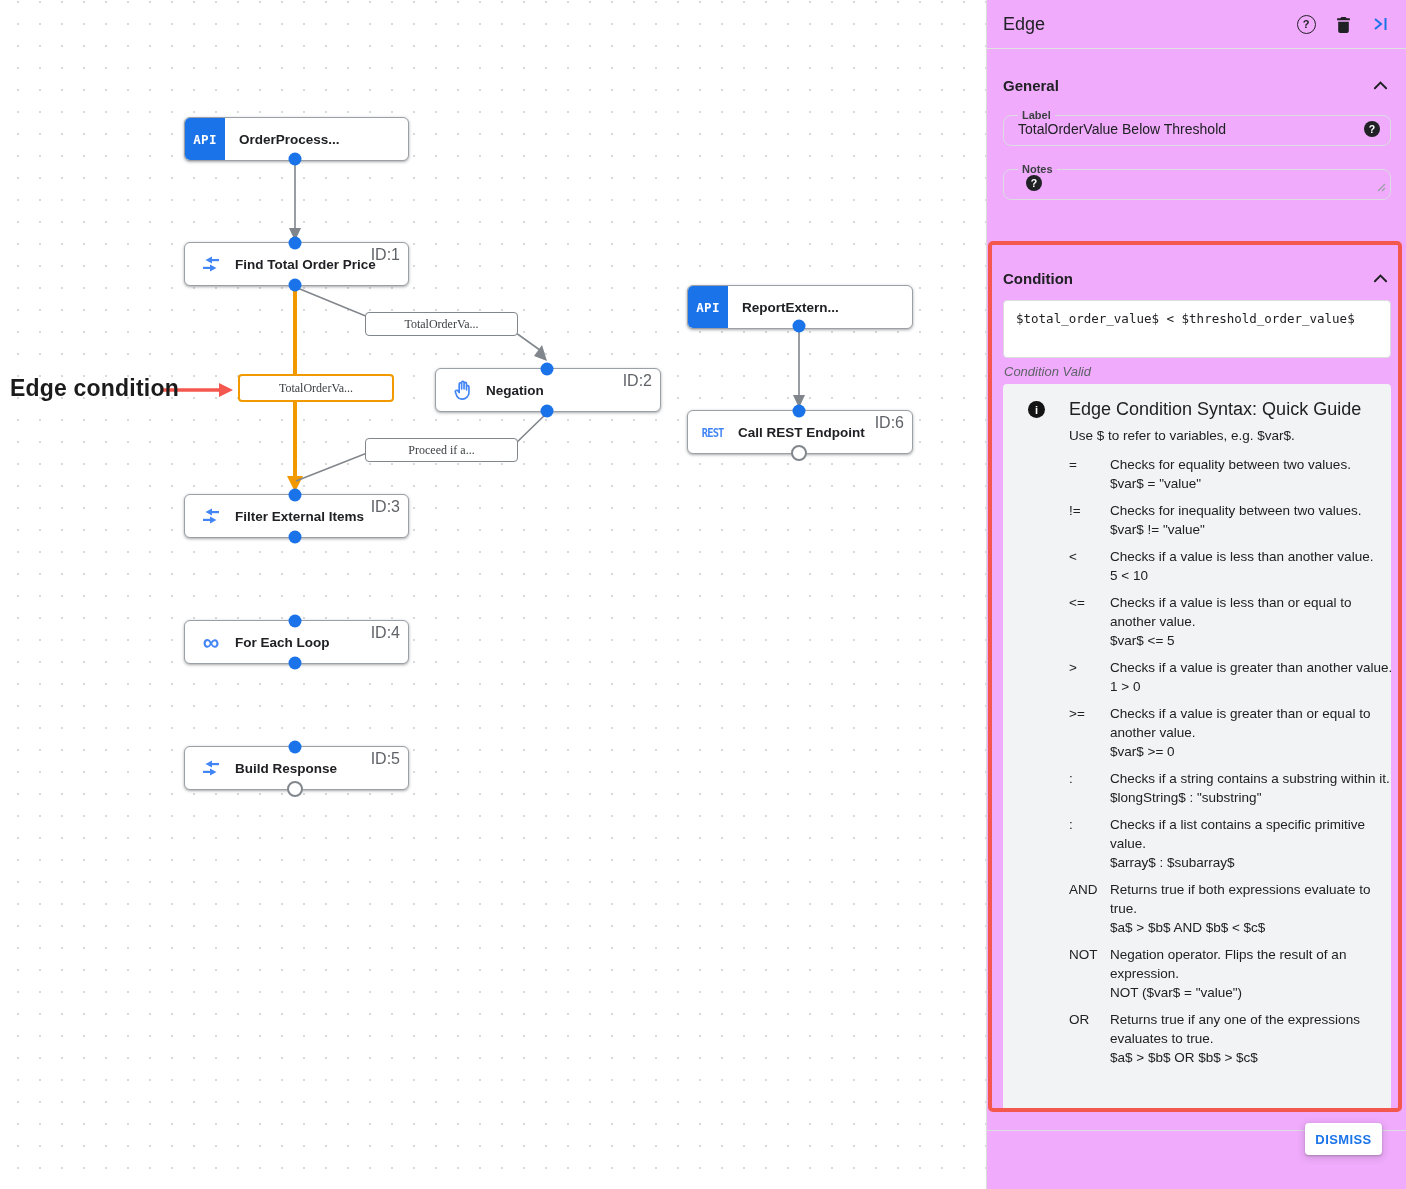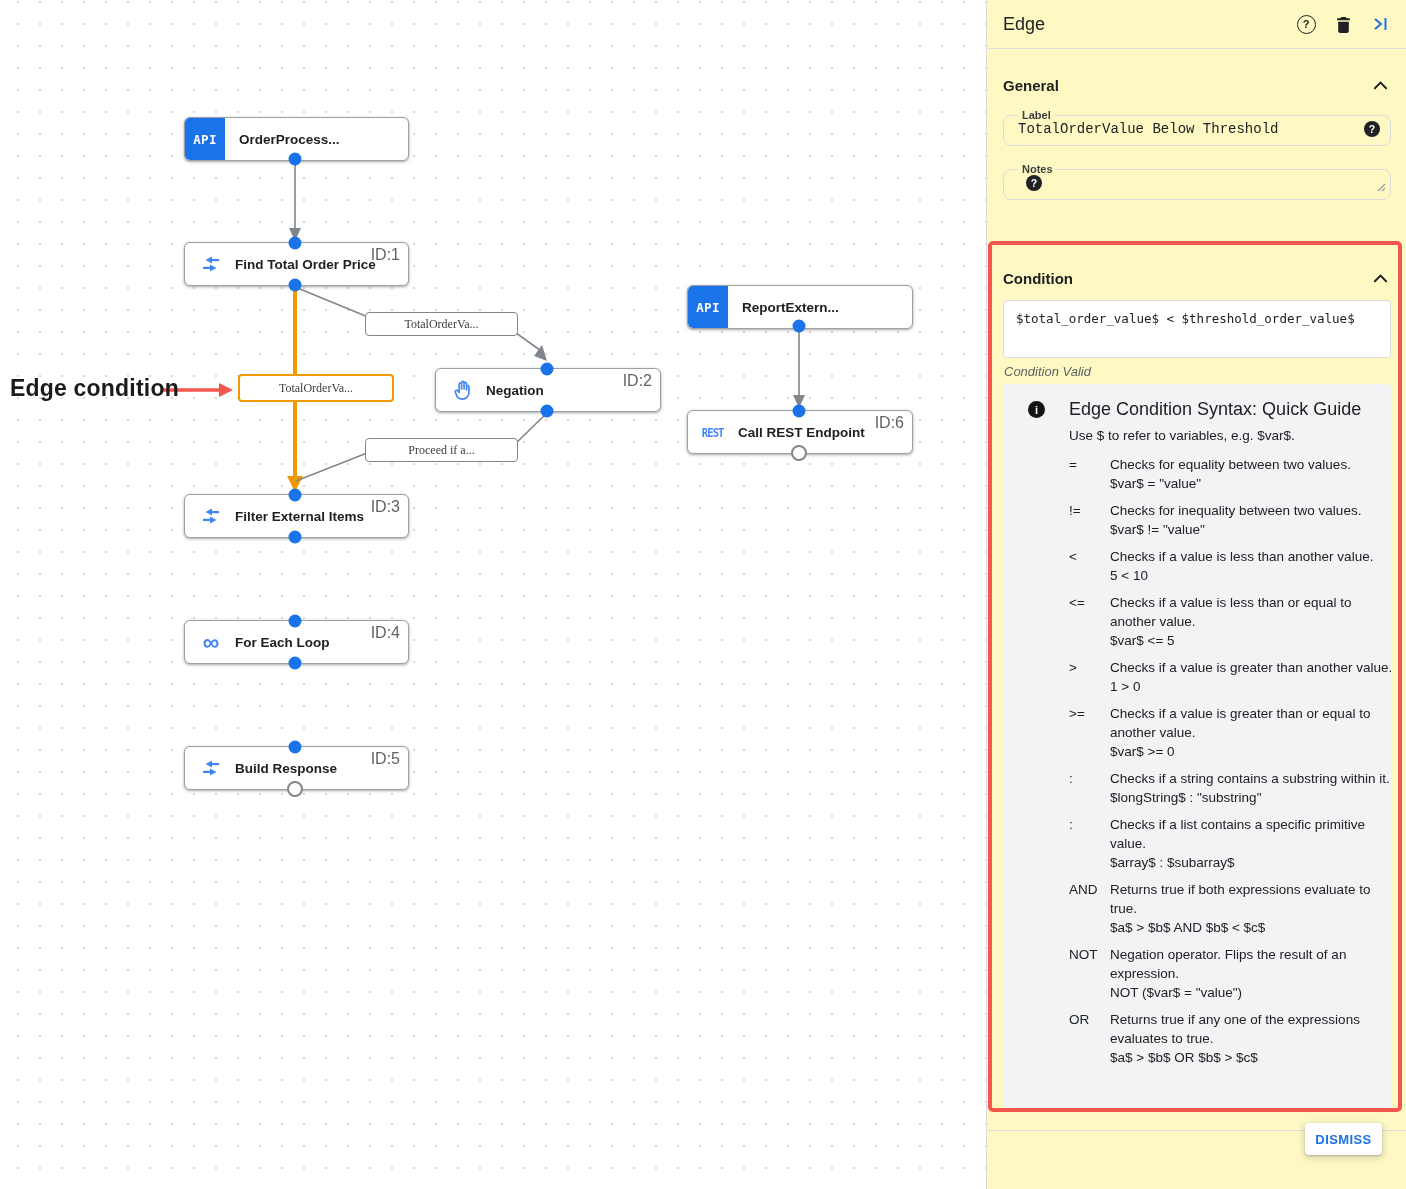--- a/index.html
+++ b/index.html
@@ -33,36 +33,36 @@
   .dot{position:absolute;width:13px;height:13px;border-radius:50%;background:#1a73e8;transform:translate(-50%,-50%);z-index:3;}
   .dot.hollow{width:12px;height:12px;background:#fff;border:2px solid #80868b;}
   .edge-label{
     position:absolute;background:#fff;border:1px solid #80868b;border-radius:4px;z-index:2;
     display:flex;align-items:center;justify-content:center;
     font-family:Liberation Serif, serif;font-size:12px;color:#3c4043;white-space:nowrap;
   }
   .edge-label.selected{border:2px solid #f29900;}
   .annotation-text{position:absolute;left:10px;top:375px;font-size:23px;font-weight:700;color:#1b1b1b;letter-spacing:.2px;}
   
-  .panel{position:absolute;left:986px;top:0;width:420px;height:1189px;background:#fef9c3;border-left:1px solid #dcdcdc;}
+  .panel{position:absolute;left:986px;top:0;width:420px;height:1189px;background:#f0abfc;border-left:1px solid #dcdcdc;}
   .panel-header{height:48px;display:flex;align-items:center;padding:0 16px 0 16px;border-bottom:1px solid #e0e0e0;}
   .panel-title{font-size:18px;color:#202124;}
   .ph-spacer{flex:1;}
   .icon-btn{width:22px;height:22px;margin-left:15px;display:flex;align-items:center;justify-content:center;cursor:pointer;}
   .help-circle{width:17px;height:17px;border-radius:50%;border:1.8px solid #202124;display:flex;align-items:center;justify-content:center;font-size:11px;font-weight:700;color:#202124;}
   .section{padding:25px 16px 0 16px;}
   .section-general{height:193px;box-sizing:border-box;}
   .section-head{display:flex;align-items:center;justify-content:space-between;}
   .section-title{font-size:15px;font-weight:700;color:#202124;}
   .mfield{border:1px solid #dadce0;border-radius:8px;margin:13px 0 0 0;padding:0 8px 6px 8px;position:relative;}
   .mfield legend{font-size:11px;font-weight:700;color:#3c4043;padding:0 4px;margin-left:6px;}
   .field-row{display:flex;align-items:center;padding:0 2px 2px 6px;}
   .mfield input,.mfield textarea{
     border:none;outline:none;background:transparent;flex:1;padding:0;margin:0;
-    font-family:Liberation Mono, monospace;font-size:14px;color:#202124;resize:none;
+    font-family:Liberation Sans, sans-serif;font-size:14px;color:#202124;resize:none;
   }
   .mfield textarea{height:32px;line-height:18px;}
   .help-dot{width:16px;height:16px;border-radius:50%;background:#202124;color:#fff;font-size:10.5px;font-weight:700;display:flex;align-items:center;justify-content:center;flex:none;margin-left:8px;}
   .resize-handle{position:absolute;right:4px;bottom:3px;}
   .section-condition{padding-top:25px;}
   .cond-box{
     display:block;width:100%;height:58px;box-sizing:border-box;margin-top:11px;
     border:1px solid #dadce0;border-radius:4px;padding:10px 12px;
     font-family:"DejaVu Sans Mono",monospace;font-size:12.5px;color:#202124;outline:none;resize:none;background:#fff;
   }

